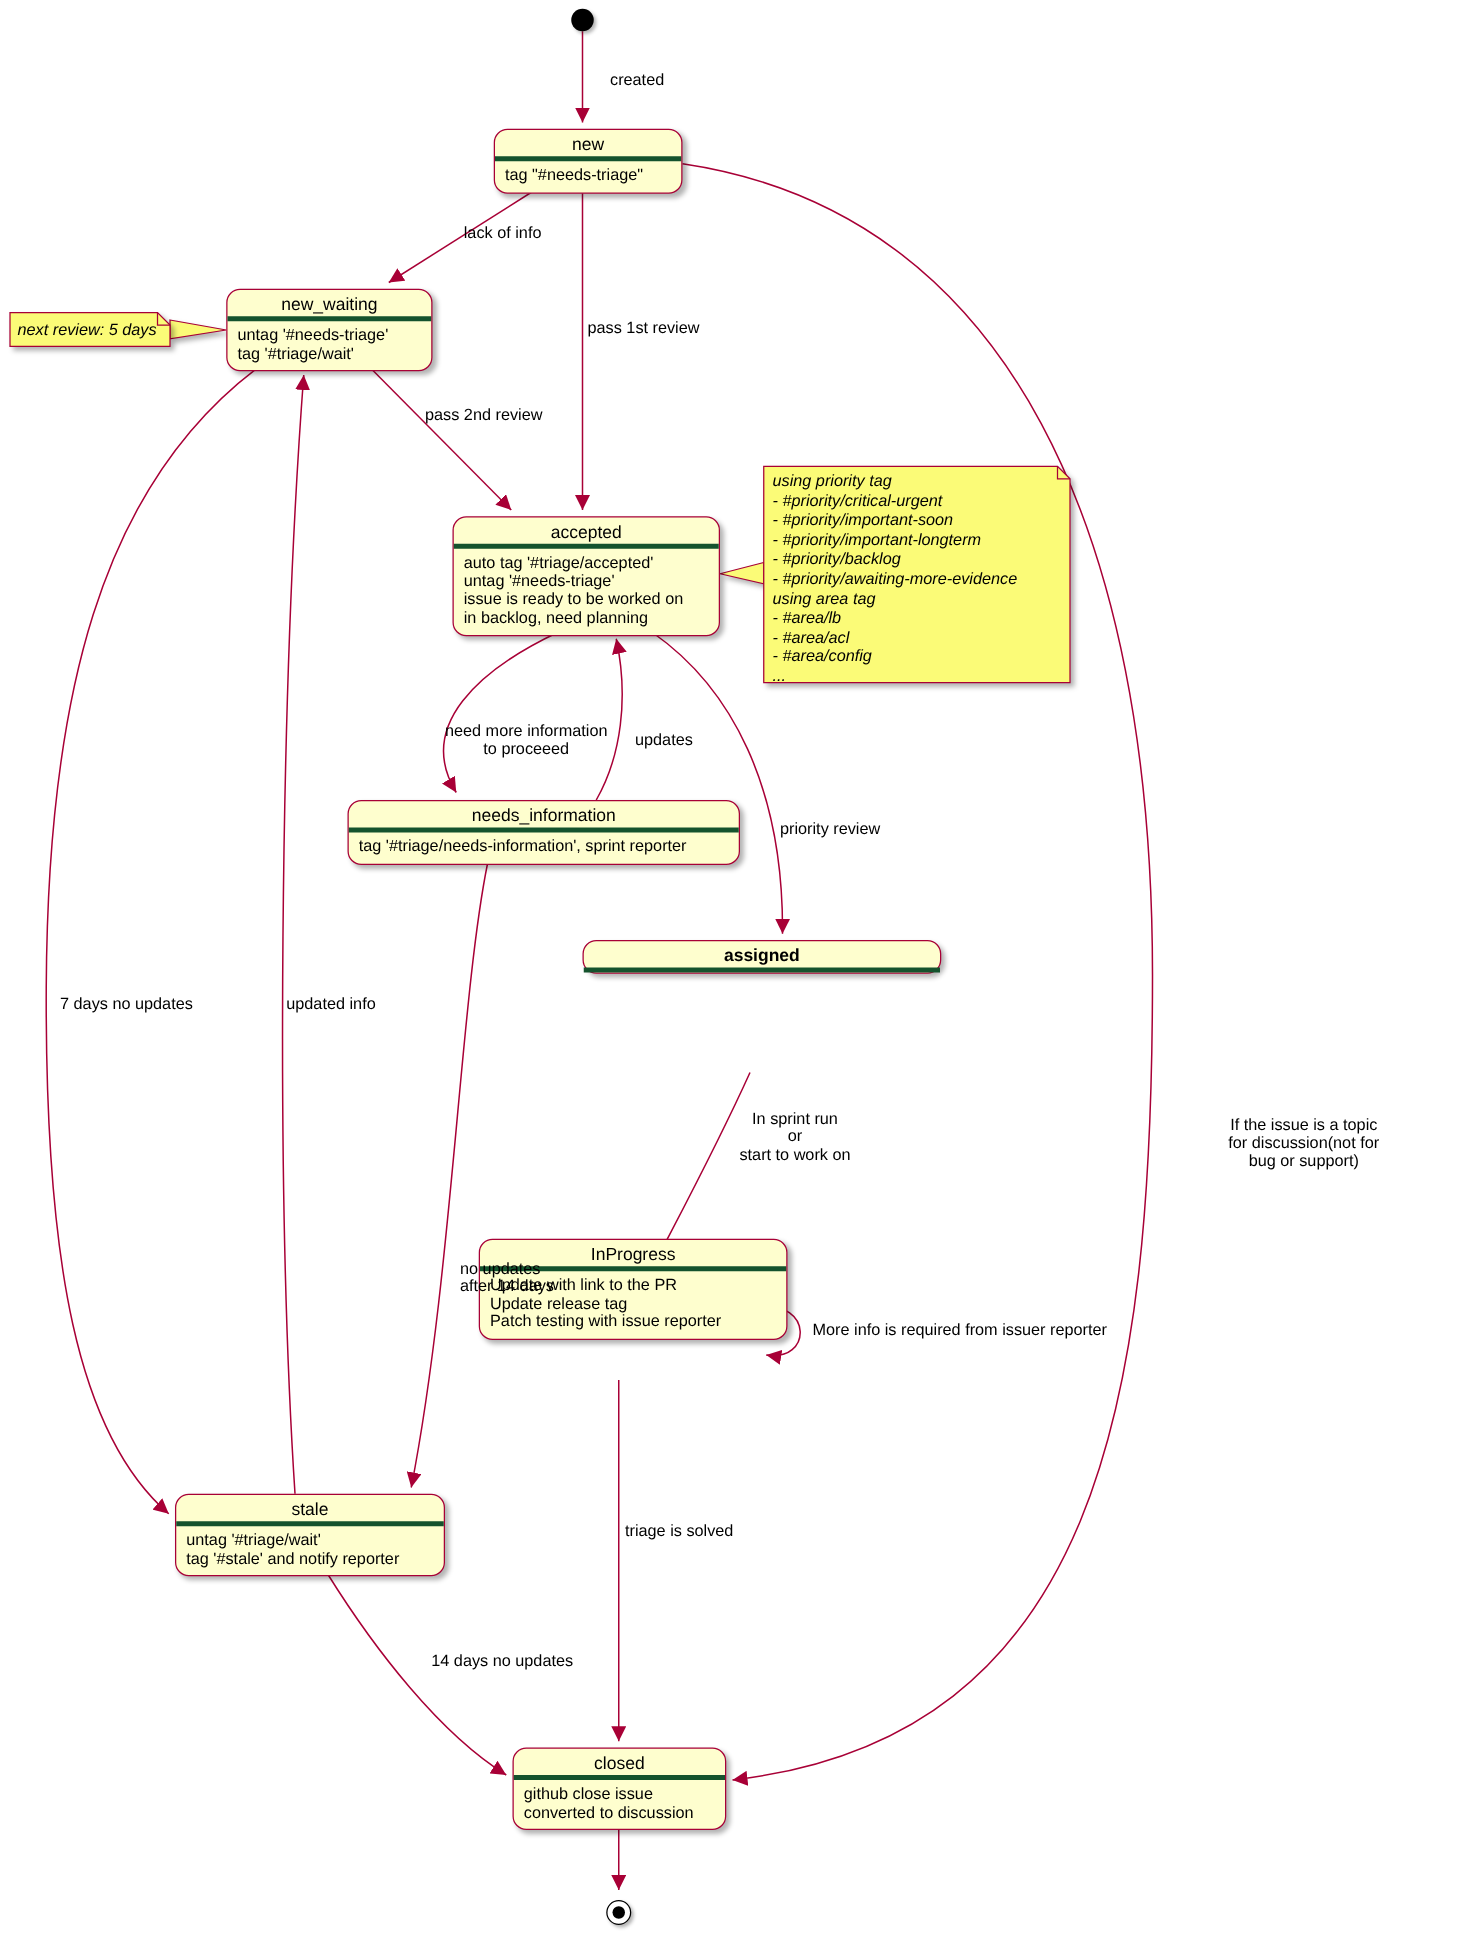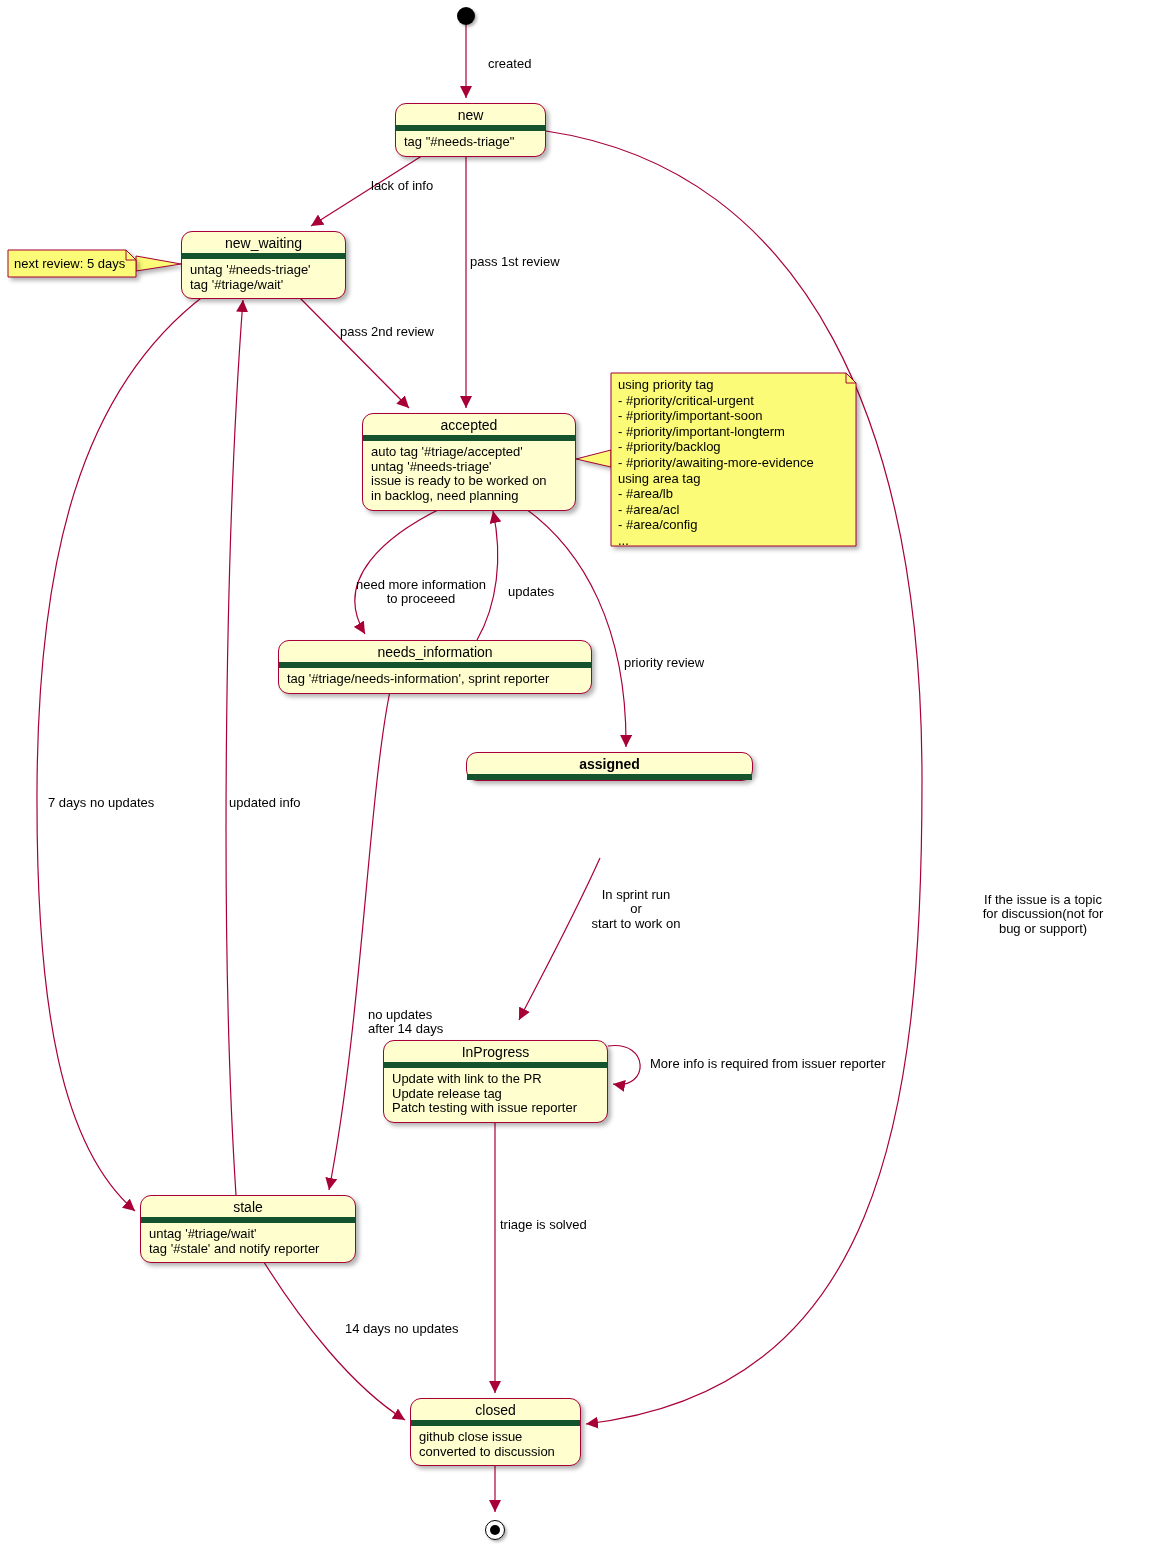--- a/index.html
+++ b/index.html
@@ -17,34 +17,35 @@
     background:#FEFECE;
     border:1.5px solid #A80036;
     border-radius:11px;
     box-shadow:3px 3px 4px rgba(0,0,0,0.3);
     font-size:13px;
   }
   .state-title{
     text-align:center;
     font-size:14px;
     padding:3px 8px 2px 8px;
-    border-bottom:6px solid #14532d;
+    border-bottom:4px solid #14532d;
     white-space:nowrap;
   }
   .state-body{
     padding:4px 8px 6px 8px;
     line-height:1.13;
     white-space:pre-line;
     text-align:left;
   }
   .note-text{
     position:absolute;
     font-size:13px;
     line-height:1.2;
     white-space:pre-line;
+    font-style:italic;
   }
   .elabel{
     position:absolute;
     font-size:13px;
     line-height:1.1;
     white-space:pre-line;
   }
   .elabel.center{transform:translateX(-50%);text-align:center;}
   .init-node{
     position:absolute;
@@ -127,21 +128,21 @@
 
   <div class="state" style="left:278px;top:640px;width:314px;">
     <div class="state-title">needs_information</div>
     <div class="state-body">tag '#triage/needs-information', sprint reporter</div>
   </div>
 
   <div class="state" style="left:466px;top:752px;width:287px;font-weight:bold;">
     <div class="state-title">assigned</div>
   </div>
 
-  <div class="state" style="left:383px;top:1040px;width:225px;">
+  <div class="state" style="left:383px;top:991px;width:247px;">
     <div class="state-title">InProgress</div>
     <div class="state-body">Update with link to the PR
 Update release tag
 Patch testing with issue reporter</div>
   </div>
 
   <div class="state" style="left:140px;top:1195px;width:216px;">
     <div class="state-title">stale</div>
     <div class="state-body">untag '#triage/wait'
 tag '#stale' and notify reporter</div>

